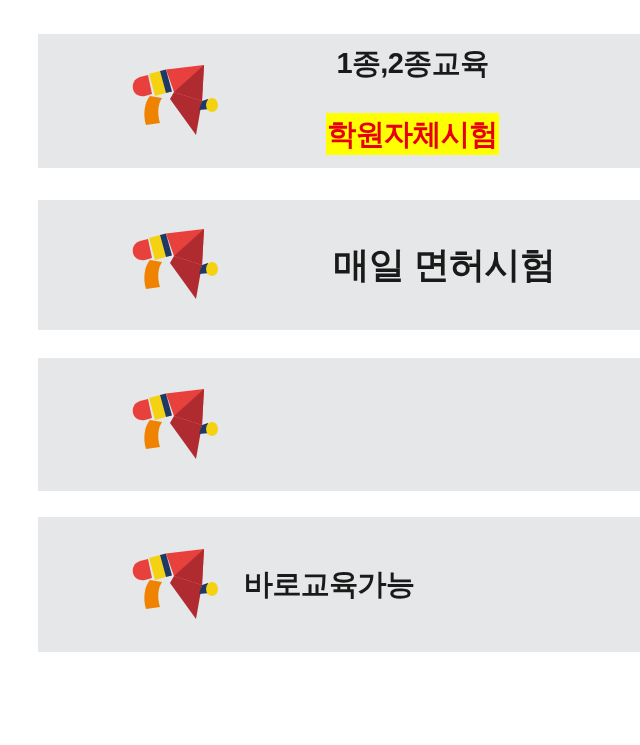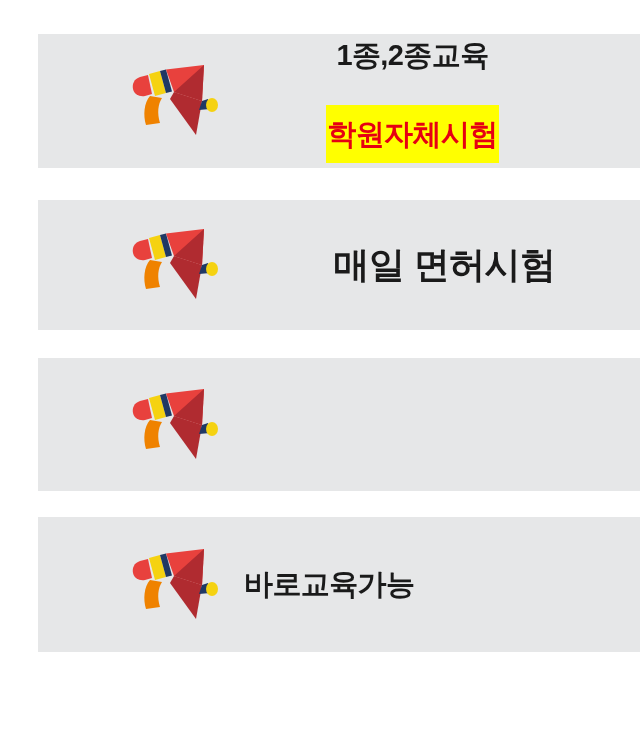--- a/index.html
+++ b/index.html
@@ -87,21 +87,21 @@
   }
 
   .line {
     display: block;
   }
 
   .line-highlight {
     display: inline-block;
     color: #e60012;
     background: #ffff00;
-    padding: 12px 1px;
+    padding: 4px 1px;
     line-height: 1.2;
   }
 </style>
 </head>
 <body>
 
 <div id="board">
 
   <div class="card card-1">
     <div class="icon-slot">

